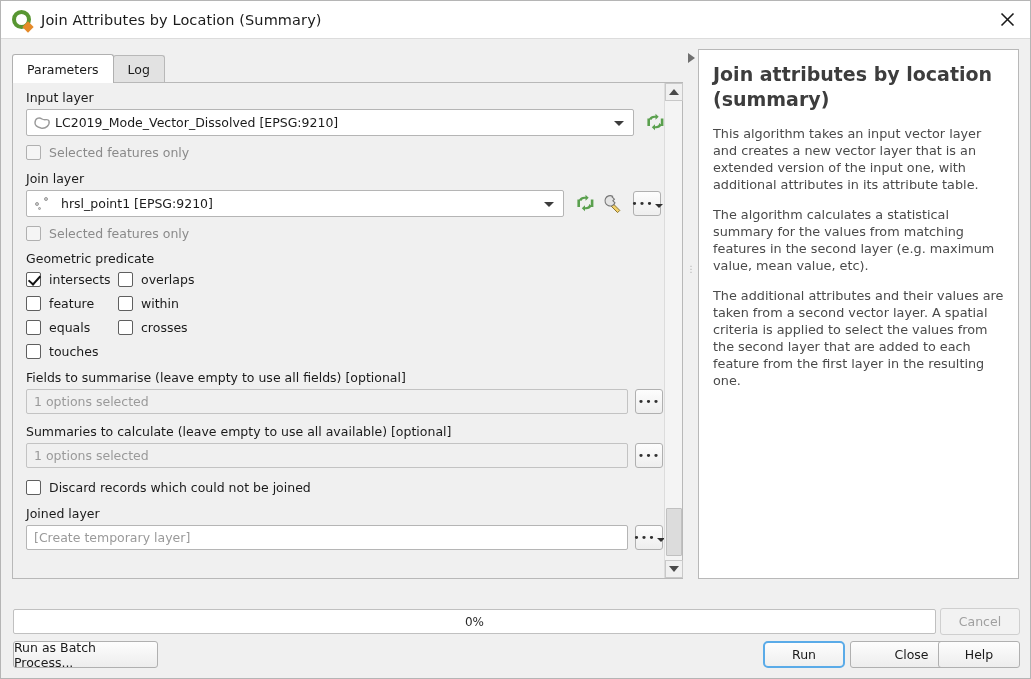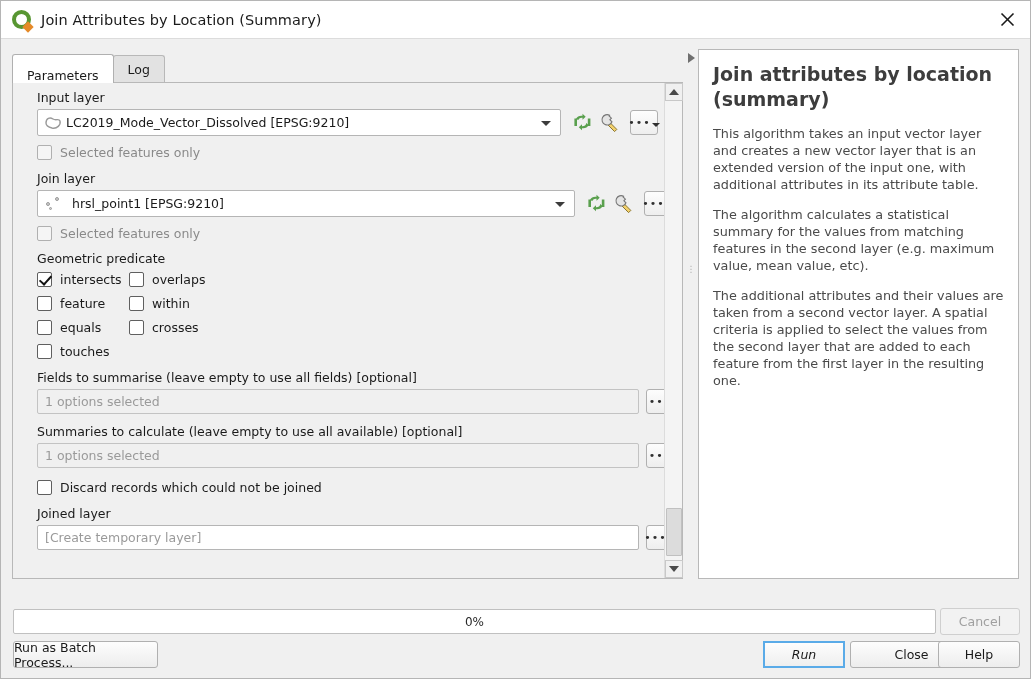--- a/index.html
+++ b/index.html
@@ -69,33 +69,32 @@
     background: #e2e2e2;
     color: #1a1a1a;
     margin-right: -1px;
     position: relative;
   }
   .tab.active {
     background: #ffffff;
     height: 29px;
     z-index: 3;
     border-color: #b0b0b0;
-    align-items: flex-end;
   }
 
   
   .params-panel {
     position: absolute; left: 11px; top: 81px;
     width: 671px; height: 497px;
     background: #f0f0f0;
     border: 1px solid #b8b8b8;
     z-index: 2;
   }
   .params-scrollarea {
-    position: absolute; left: 15px; top: 0;
+    position: absolute; left: 4px; top: 0;
     width: 652px; height: 495px;
     overflow: hidden;
     padding: 7px 0 0 9px;
   }
   .lbl {
     font-size: 12.5px; color: #1a1a1a; margin: 0 0 4px 0; line-height: 15px;
   }
   .row { display: flex; align-items: center; }
 
   
@@ -250,23 +249,22 @@
 
   .btn {
     border: 1px solid #b0b0b0; border-radius: 3px;
     background: linear-gradient(#fdfdfd,#ededed);
     font-size: 12.5px; color: #1a1a1a;
     display: flex; align-items: center; justify-content: center;
     height: 27px;
   }
   .btn.disabled { color: #a0a0a0; background: #f2f2f2; border-color: #cfcfcf; }
   .btn.default {
-    border: 2px solid #5aabe8; border-radius: 0;
+    border: 2px solid #5aabe8; border-radius: 5px;
     background: linear-gradient(#fdfdfd,#efefef);
-    font-style: italic;
   }
   .cancel-btn { position: absolute; left: 939px; top: 607px; width: 80px; height: 27px; }
   .batch-btn  { position: absolute; left: 12px;  top: 640px; width: 145px; height: 27px; }
   .run-btn    { position: absolute; left: 762px; top: 640px; width: 82px;  height: 27px; }
   .close-btn2 { position: absolute; left: 849px; top: 640px; width: 95px;  height: 27px; padding-left: 28px; }
   .help-btn   { position: absolute; left: 937px; top: 640px; width: 82px;  height: 27px; }
 </style>
 </head>
 <body>
 
@@ -294,21 +292,21 @@
     <div class="tab">
       <span>Log</span>
     </div>
   </div>
 
   <div class="params-panel">
     <div class="params-scrollarea">
 
       <div class="lbl">Input layer</div>
       <div class="row">
-        <div class="combo" style="width:524px">
+        <div class="combo" style="width:608px">
           <span class="poly-ico">
             <svg width="18" height="14" viewBox="0 0 18 14">
               <path d="M2 7 C2 2, 6 1, 9 3 C12 5, 15 2, 16 5 C17 9, 13 13, 8 12 C4 11, 2 10, 2 7 Z" fill="#ffffff" stroke="#9a9a9a" stroke-width="1.4"></path>
             </svg>
           </span>
           <span class="combo-text">LC2019_Mode_Vector_Dissolved [EPSG:9210]</span>
           <span class="combo-arrow"></span>
         </div>
         <div class="icon-btn" style="margin-left:8px">
           <svg width="21" height="19" viewBox="0 0 21 19">

